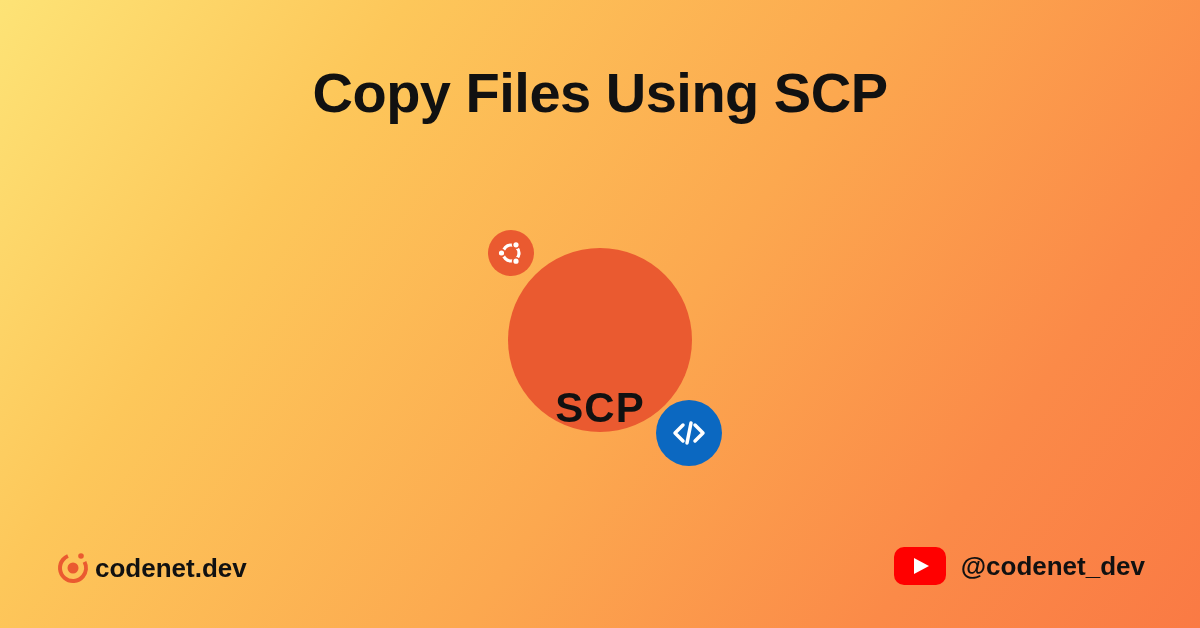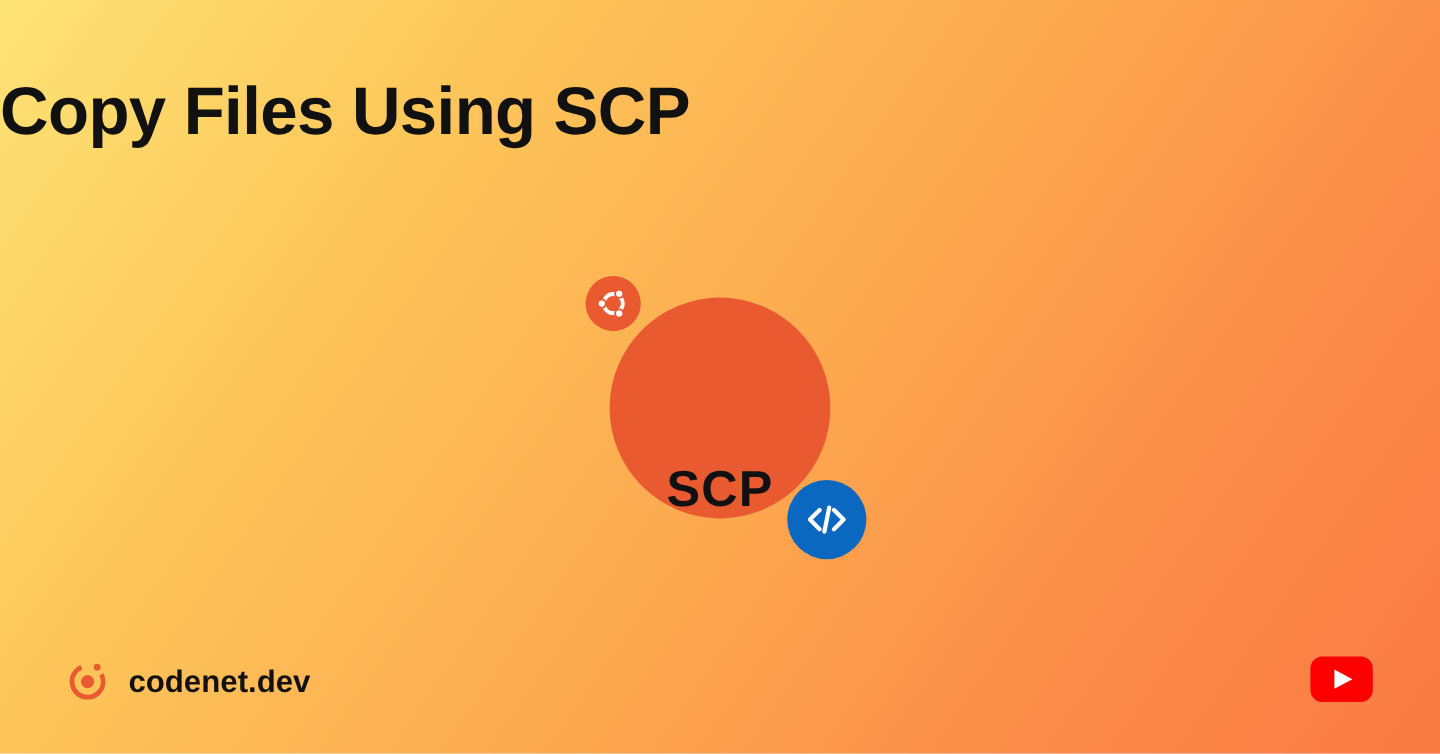--- a/index.html
+++ b/index.html
@@ -10,20 +10,21 @@
       font-family: -apple-system, BlinkMacSystemFont, "Segoe UI", Helvetica, Arial, sans-serif;
       position: relative;
       overflow: hidden;
     }
 
     .title {
       position: absolute;
       top: 60px;
       left: 0;
       right: 0;
+      text-align: center;
       font-size: 56px;
       font-weight: 800;
       color: #111;
       letter-spacing: -0.5px;
     }
 
     .center-graphic {
       position: absolute;
       top: 218px;
       left: 50%;
@@ -77,21 +78,21 @@
       align-items: center;
       justify-content: center;
     }
 
     .footer-left {
       position: absolute;
       bottom: 42px;
       left: 55px;
       display: flex;
       align-items: center;
-      gap: 16px;
+      gap: 4px;
     }
 
     .footer-right {
       position: absolute;
       bottom: 42px;
       right: 55px;
       display: flex;
       align-items: center;
       gap: 14px;
     }
@@ -157,13 +158,14 @@
   <span class="brand-text">codenet.dev</span>
 </div>
 
 <div class="footer-right">
   <span class="youtube-icon">
     <svg width="54" height="40" viewBox="0 0 54 40">
       <rect x="1" y="1" width="52" height="38" rx="10" ry="10" fill="#ff0000"></rect>
       <path d="M 21 12 L 36 20 L 21 28 Z" fill="#fff"></path>
     </svg>
   </span>
+  <span class="handle-text">@codenet_dev</span>
 </div>
 
 </body></html>

